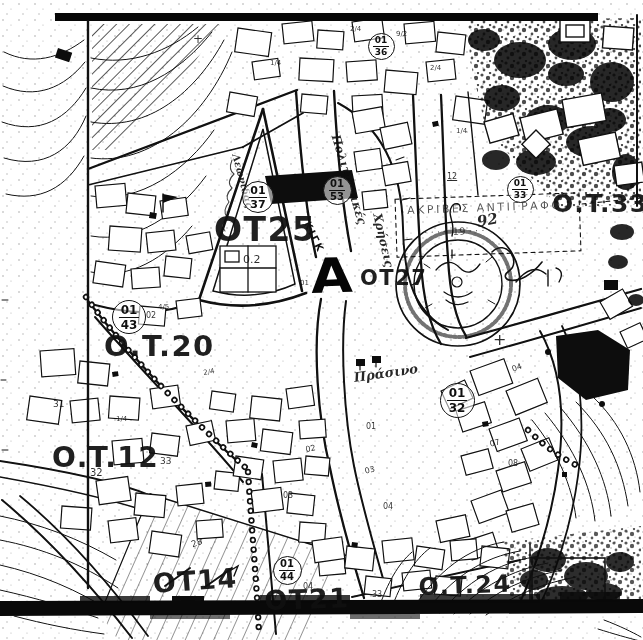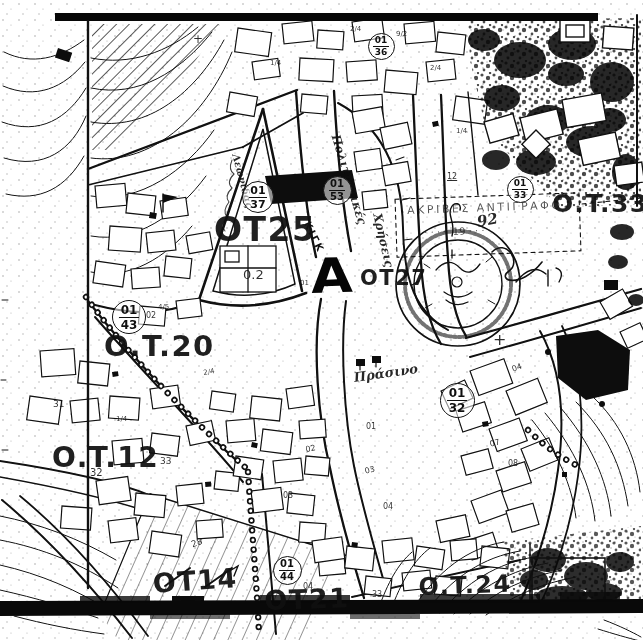--- a/index.html
+++ b/index.html
@@ -383,21 +383,21 @@
         <div class="mlbl faded" style="left: 424px; top: 228px; font-size: 10px; transform: rotate(-2deg);">· · · ·  19 · · · ·</div>
         <div class="mlbl hand" style="left: 476px; top: 215px; font-size: 15px; transform: rotate(-10deg);">92</div>
         <div class="mlbl hand" style="left: 341px; top: 133px; font-size: 12px; transform: rotate(73deg);">Πολιτιστικές</div>
         <div class="mlbl hand" style="left: 383px; top: 212px; font-size: 12px; transform: rotate(77deg);">Χρήσεις</div>
         <div class="mlbl " style="left: 311px; top: 220px; font-size: 10px; transform: rotate(64deg); letter-spacing: 2px;">ΚΙΓΚ</div>
         <div class="mlbl hand" style="left: 353px; top: 371px; font-size: 13px; transform: rotate(-8deg);">Πράσινο</div>
         <div class="mlbl hand" style="left: 240px; top: 153px; font-size: 10px; transform: rotate(75deg);">Λεωνίδας</div>
       </div>
 
     <div>
-        <div class="mlbl tiny" style="left: 243px; top: 268px; font-size: 13px;">0.2</div>
+        <div class="mlbl tiny" style="left: 243px; top: 254px; font-size: 11px;">0.2</div>
         <div class="mlbl tiny" style="left: 146px; top: 312px; font-size: 8px;">02</div>
         <div class="mlbl tiny" style="left: 90px; top: 438px; font-size: 10px; margin-top: 30px;">32</div>
         <div class="mlbl tiny" style="left: 160px; top: 457px; font-size: 9px;">33</div>
         <div class="mlbl tiny" style="left: 53px; top: 400px; font-size: 9px;">31</div>
         <div class="mlbl tiny" style="left: 305px; top: 446px; font-size: 8px; transform: rotate(-10deg);">02</div>
         <div class="mlbl tiny" style="left: 283px; top: 492px; font-size: 8px;">03</div>
         <div class="mlbl tiny" style="left: 364px; top: 468px; font-size: 8px; transform: rotate(-15deg);">03</div>
         <div class="mlbl tiny" style="left: 383px; top: 503px; font-size: 8px;">04</div>
         <div class="mlbl tiny" style="left: 366px; top: 423px; font-size: 8px;">01</div>
         <div class="mlbl tiny" style="left: 190px; top: 541px; font-size: 9px; transform: rotate(-20deg);">28</div>

